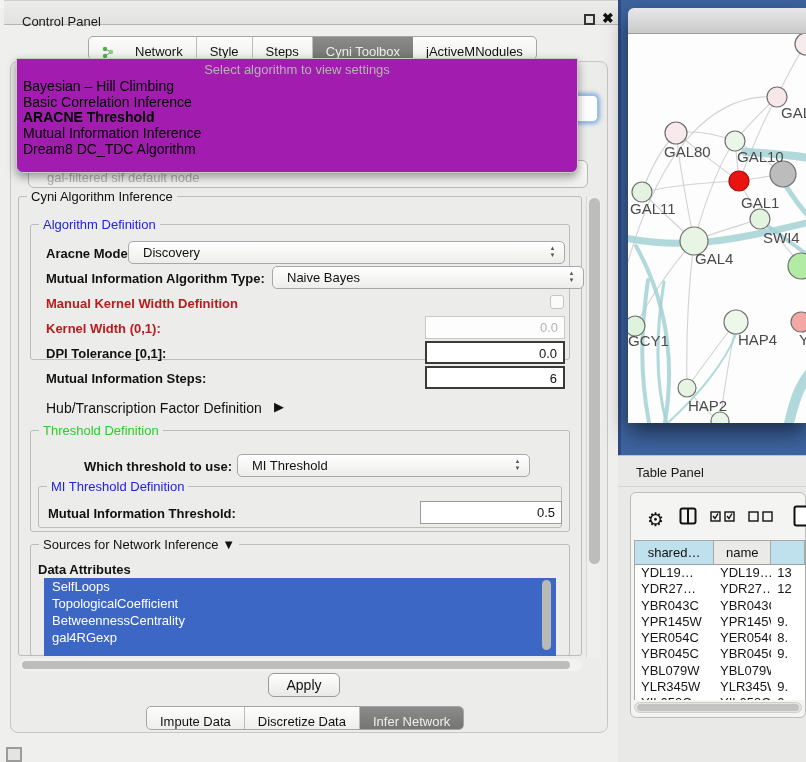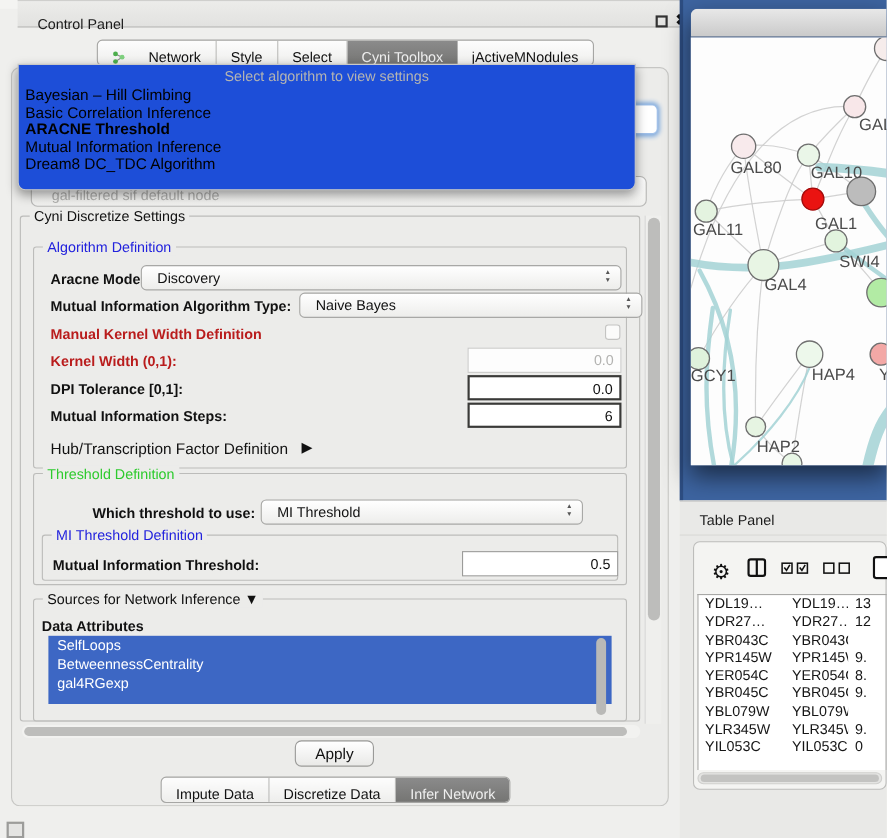--- a/index.html
+++ b/index.html
@@ -1,41 +1,41 @@
 <!DOCTYPE html>
 <html><head>
 <meta charset="utf-8">
 <style>
   * { margin:0; padding:0; box-sizing:border-box; }
   html,body { width:806px; height:762px; overflow:hidden;
     font-family:"Liberation Sans", sans-serif; background:#efefed; }
   .abs { position:absolute; }
 
   
-  #cp-titlebar { left:16px; top:8; width:618px; height:25px;
+  #cp-titlebar { left:4px; top:8; width:618px; height:25px;
     background:linear-gradient(#ececea,#e2e2e0);
     border-top:1px solid #cfcfcd; border-bottom:1px solid #b4b4b2; }
   #cp-title { left:18px; top:13px; font-size:13px; color:#1a1a1a; }
   #cp-float { left:580px; top:13px; width:11px; height:11px; border:2px solid #333; background:transparent; }
   #cp-close { left:598px; top:9px; font-size:14px; font-weight:bold; color:#111; }
   #cp-body { left:10px; top:61px; width:598px; height:672px;
     background:#ececea; border:1px solid #c6c6c4; border-radius:8px; }
 
   
   .seg-bar { display:flex; height:24px; background:linear-gradient(#fdfdfd,#eeeeec);
     border:1px solid #a6a6a4; border-radius:5px; overflow:hidden; }
   .seg { display:flex; align-items:flex-end; gap:20px; padding:0 13px; font-size:13px;
     color:#111; border-right:1px solid #bcbcba; white-space:nowrap; }
   .seg:last-child { border-right:none; }
   .seg.sel { background:linear-gradient(#8b8b8b,#757573); color:#efefef; border-right:none; }
   #top-tabs { left:88px; top:36px; }
   #bottom-tabs { left:146px; top:706px; }
 
   
-  #algo-popup { left:16px; top:58px; width:562px; height:115px; background:#1d4ed8;
+  #algo-popup { left:16px; top:58px; width:562px; height:115px; background:#a21caf;
     border:1px solid #c9c9c7; border-radius:0 0 7px 7px;
     box-shadow:0 4px 10px rgba(0,0,0,.4); z-index:50; padding-top:3px; }
   #algo-placeholder { text-align:center; color:#b4b4b2; font-size:13px; height:17px; }
   .algo-item { font-size:14px; line-height:15.7px; padding-left:6px; color:#000; }
   .algo-item.bold { font-weight:bold; }
 
   
   #hidden-combo { left:540px; top:95px; width:58px; height:27px; background:#fff;
     border:1px solid #9fbfe8; border-radius:5px;
     box-shadow:0 0 4px 2px #86aede; z-index:10; }
@@ -58,21 +58,21 @@
   .combo .val { position:absolute; left:14px; top:3px; }
   .stepper { position:absolute; right:7px; top:3px; width:9px; display:flex; flex-direction:column;
     align-items:center; color:#555; font-size:6px; line-height:7px; }
   .field { position:absolute; background:#fff; border:1px solid #9b9b99; font-size:13px;
     color:#111; text-align:right; padding:3px 6px 0 0; }
   .field.dis { border:1px solid #c9c9c7; color:#b3b3b1; background:#fdfdfd; }
   .checkbox { position:absolute; width:14px; height:14px; background:#fbfbfa;
     border:1px solid #c4c4c2; border-radius:3px; }
 
   
-  #attr-list { left:44px; top:578px; width:512px; height:62px; background:#3d67c4; overflow:hidden; }
+  #attr-list { left:44px; top:578px; width:512px; height:78px; background:#3d67c4; overflow:hidden; }
   .attr-item { color:#fff; font-size:13px; line-height:17px; padding-left:8px; }
   #attr-vsb { left:542px; top:580px; width:9px; height:70px; background:#b9b9b7; border-radius:5px; }
 
   
   .sb-track-v { position:absolute; background:#efefed; border-left:1px solid #d8d8d6; }
   .sb-thumb { position:absolute; background:#bdbdbb; border-radius:6px; }
   .sb-track-h { position:absolute; background:#f2f2f0; border-radius:6px; }
 
   
   #apply-btn { left:268px; top:673px; width:72px; height:24px;
@@ -136,21 +136,21 @@
       <circle cx="3" cy="3" r="2.2" fill="#4cae4c"></circle>
         <circle cx="9" cy="6" r="2.2" fill="#7fd07f"></circle>
         <circle cx="3" cy="10" r="2.2" fill="#4cae4c"></circle>
     </svg>
     <span>Network</span>
   </div>
   <div class="seg">
       <span>Style</span>
     </div>
   <div class="seg">
-      <span>Select</span>
+      <span>Steps</span>
     </div>
   <div class="seg sel">
       <span>Cyni Toolbox</span>
     </div>
   <div class="seg">
       <span>jActiveMNodules</span>
     </div>
 </div>
 
 <div class="abs" id="hidden-combo"></div>
@@ -162,28 +162,28 @@
   <div id="algo-items">
       <div class="algo-item">Bayesian – Hill Climbing</div>
       <div class="algo-item">Basic Correlation Inference</div>
       <div class="algo-item bold">ARACNE Threshold</div>
       <div class="algo-item">Mutual Information Inference</div>
       <div class="algo-item">Dream8 DC_TDC Algorithm</div>
     </div>
 </div>
 
 <div class="group" style="left:18px; top:196px; width:564px; height:460px;">
-  <span class="gtitle">Cyni Discretize Settings</span>
+  <span class="gtitle">Cyni Algorithm Inference</span>
 </div>
 
 <div class="sb-track-v" style="left:586px; top:196px; width:15px; height:462px;">
   <div class="sb-thumb" style="left:2px; top:2px; width:11px; height:366px;"></div>
 </div>
 
-<div class="group" style="left:30px; top:224px; width:540px; height:202px;">
+<div class="group" style="left:30px; top:224px; width:540px; height:136px;">
   <span class="gtitle blue">Algorithm Definition</span>
 </div>
 <div class="lbl" style="left:46px; top:246px;">Aracne Mode:</div>
 <div class="combo" style="left:128px; top:241px; width:437px; height:23px;">
   <span class="val">Discovery</span>
   <span class="stepper">
       <span>▲</span>
       <span>▼</span>
     </span>
 </div>
@@ -223,20 +223,21 @@
 </div>
 <div class="lbl" style="left:48px; top:506px;">Mutual Information Threshold:</div>
 <div class="field" style="left:420px; top:501px; width:142px; height:23px;">0.5</div>
 
 <div class="group" style="left:30px; top:544px; width:540px; height:112px;">
   <span class="gtitle"><span>Sources for Network Inference</span> <span>▼</span></span>
 </div>
 <div class="lbl" style="left:38px; top:562px;">Data Attributes</div>
 <div class="abs" id="attr-list">
     <div class="attr-item">SelfLoops</div>
+    <div class="attr-item">TopologicalCoefficient</div>
     <div class="attr-item">BetweennessCentrality</div>
     <div class="attr-item">gal4RGexp</div>
   </div>
 <div class="abs" id="attr-vsb"></div>
 
 <div class="sb-track-h" style="left:20px; top:659px; width:562px; height:12px;">
   <div class="sb-thumb" style="left:2px; top:2px; width:548px; height:8px;"></div>
 </div>
 
 <div class="abs" id="apply-btn">Apply</div>
@@ -343,20 +344,25 @@
 </svg>
 <svg class="abs tp-icon" style="left:748px; top:511px;" width="26" height="11" viewBox="0 0 26 11">
   <rect x="1" y="1" width="9" height="9" fill="none" stroke="#111" stroke-width="1.4"></rect>
   <rect x="15" y="1" width="9" height="9" fill="none" stroke="#111" stroke-width="1.4"></rect>
 </svg>
 <svg class="abs tp-icon" style="left:793px; top:505px;" width="18" height="22" viewBox="0 0 18 22">
   <rect x="1.5" y="1.5" width="15" height="19" rx="2" fill="#fff" stroke="#111" stroke-width="2"></rect>
 </svg>
 
 <div class="abs" id="tbl">
+  <div id="tbl-headrow">
+      <div class="th selcol" style="width: 80px;">shared…</div>
+      <div class="th" style="width: 58px;">name</div>
+      <div class="th selcol" style="width: 34px;"></div>
+    </div>
   <div id="tbl-body">
       <div class="tr">
         <div class="td" style="width: 80px;">YDL19…</div>
         <div class="td" style="width: 58px;">YDL19…</div>
         <div class="td" style="width: 34px;">13</div>
       </div>
       <div class="tr">
         <div class="td" style="width: 80px;">YDR27…</div>
         <div class="td" style="width: 58px;">YDR27…</div>
         <div class="td" style="width: 34px;">12</div>

